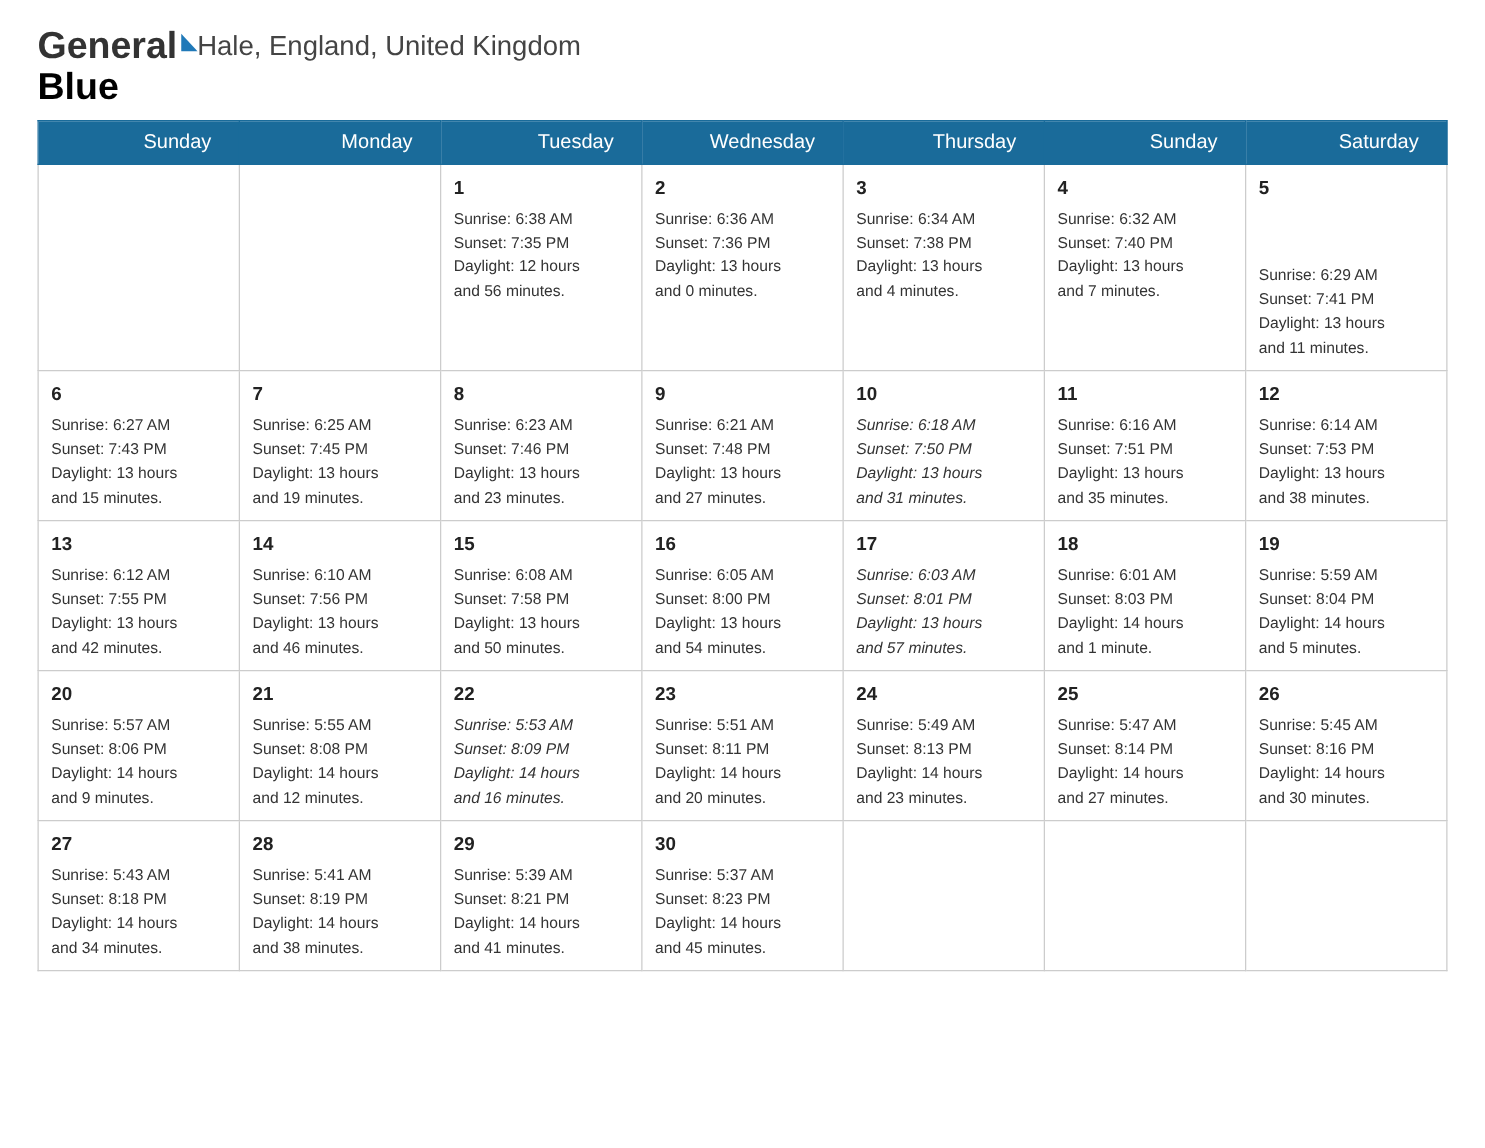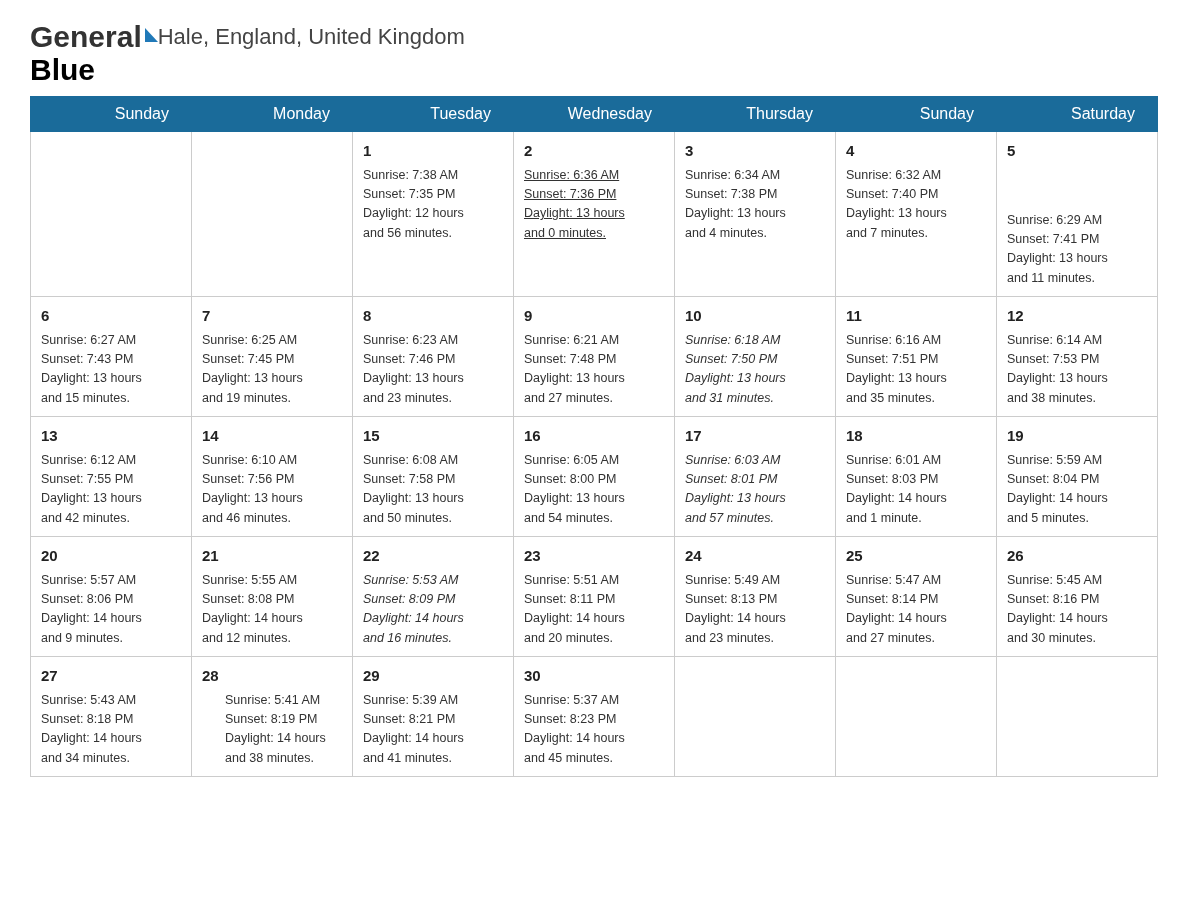--- a/index.html
+++ b/index.html
@@ -105,28 +105,28 @@
         <th>Sunday</th>
         <th>Saturday</th>
       </tr>
   </thead>
   <tbody id="calendar-body">
   <tr>
         <td class="empty"></td>
         <td class="empty"></td>
         <td>
           <span class="day-number">1</span>
-          <div class="day-info" style="white-space: pre-line;">Sunrise: 7:38 AM
+          <div class="day-info" style="white-space: pre-line;">Sunrise: 6:38 AM
 Sunset: 7:35 PM
 Daylight: 12 hours
 and 56 minutes.</div>
         </td>
         <td>
           <span class="day-number">2</span>
-          <div class="day-info" style="white-space: pre-line; text-decoration: underline;">Sunrise: 6:36 AM
+          <div class="day-info" style="white-space: pre-line;">Sunrise: 6:36 AM
 Sunset: 7:36 PM
 Daylight: 13 hours
 and 0 minutes.</div>
         </td>
         <td>
           <span class="day-number">3</span>
           <div class="day-info" style="white-space: pre-line;">Sunrise: 6:34 AM
 Sunset: 7:38 PM
 Daylight: 13 hours
 and 4 minutes.</div>
@@ -302,21 +302,21 @@
       <tr>
         <td>
           <span class="day-number">27</span>
           <div class="day-info" style="white-space: pre-line;">Sunrise: 5:43 AM
 Sunset: 8:18 PM
 Daylight: 14 hours
 and 34 minutes.</div>
         </td>
         <td>
           <span class="day-number">28</span>
-          <div class="day-info" style="white-space: pre-line; margin-left: 23px;">Sunrise: 5:41 AM
+          <div class="day-info" style="white-space: pre-line;">Sunrise: 5:41 AM
 Sunset: 8:19 PM
 Daylight: 14 hours
 and 38 minutes.</div>
         </td>
         <td>
           <span class="day-number">29</span>
           <div class="day-info" style="white-space: pre-line;">Sunrise: 5:39 AM
 Sunset: 8:21 PM
 Daylight: 14 hours
 and 41 minutes.</div>

